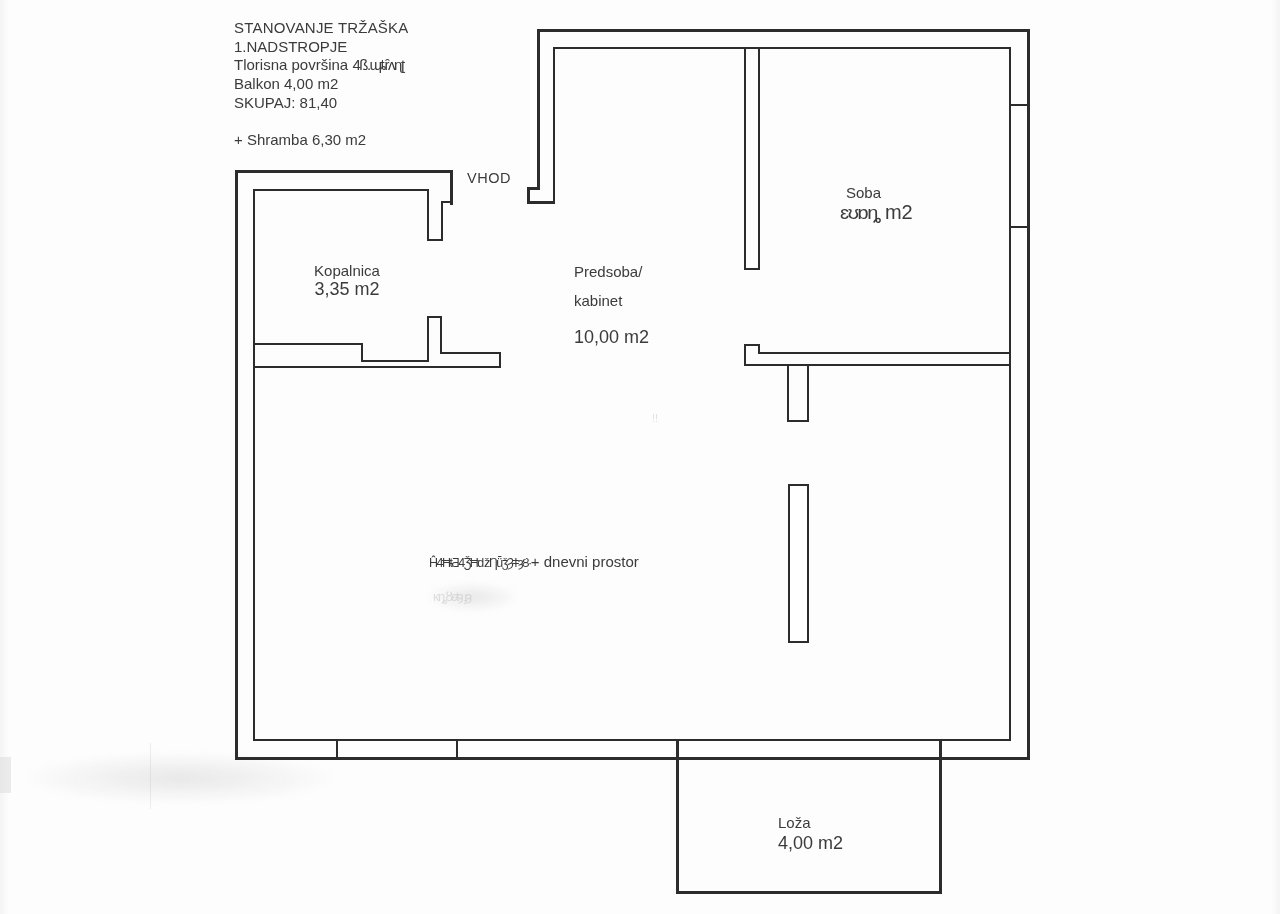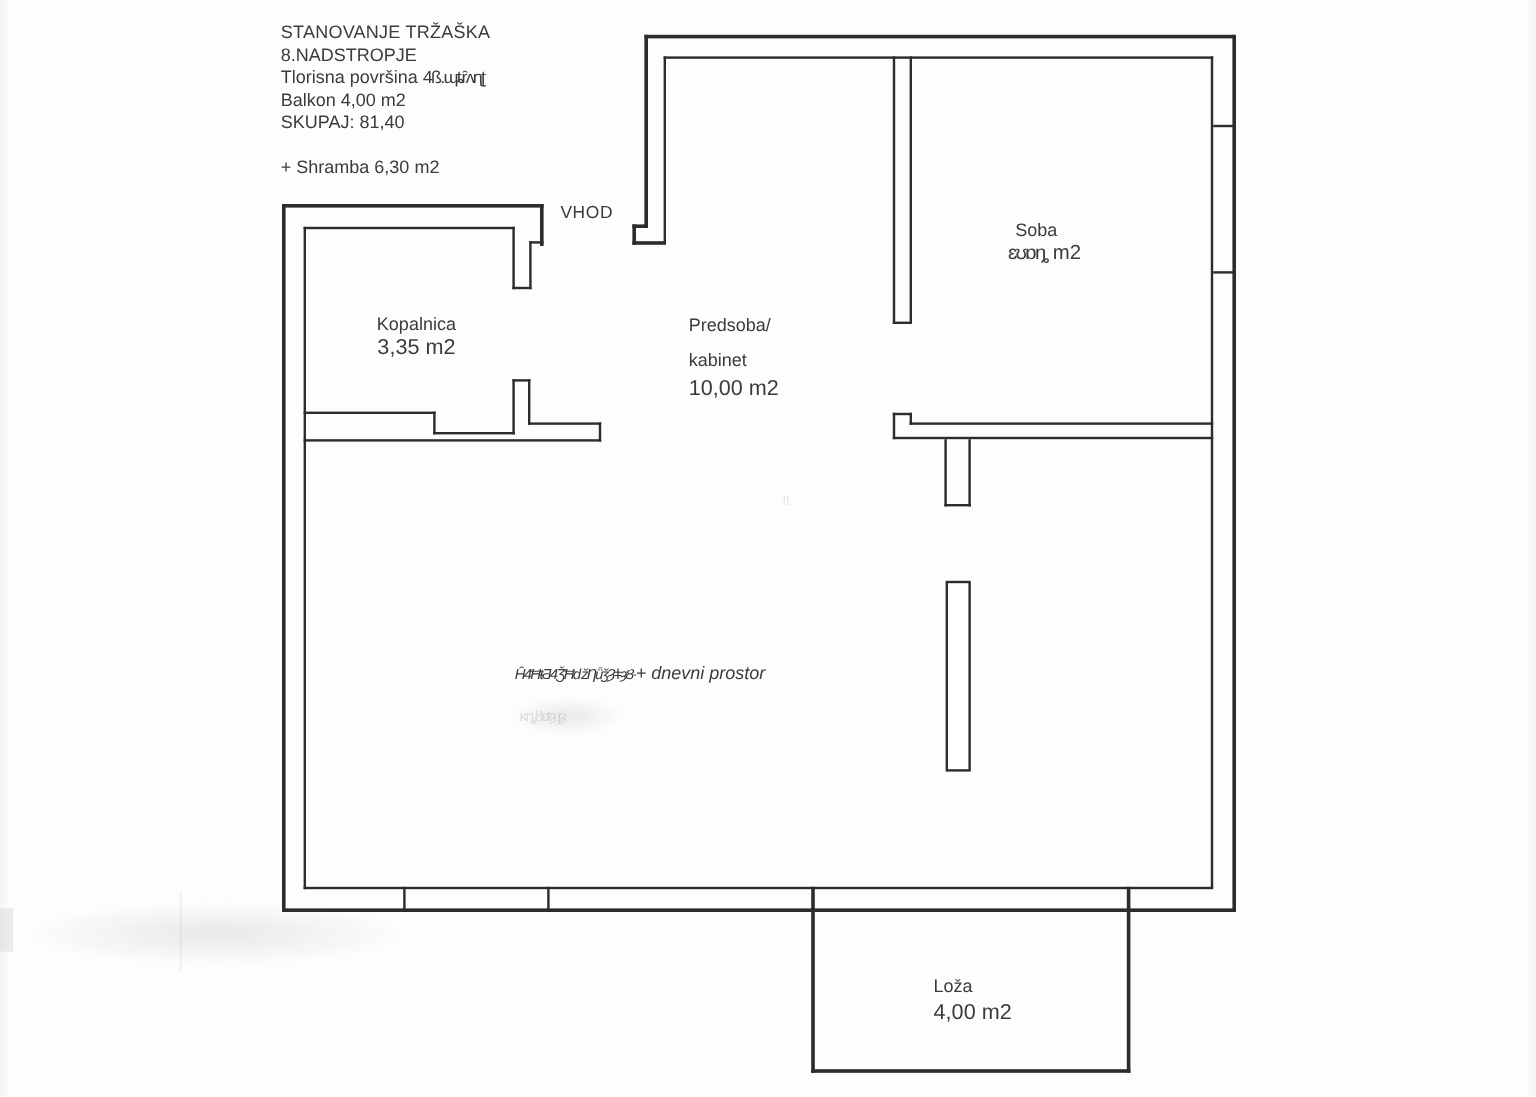--- a/index.html
+++ b/index.html
@@ -29,46 +29,46 @@
 
   <div class="edge l"></div>
   <div class="edge r"></div>
   <div class="blob" style="left:20px;top:752px;width:320px;height:52px;"></div>
   <div class="blob" style="left:425px;top:582px;width:95px;height:30px;"></div>
   <div class="w" style="left:150px;top:743px;width:1px;height:66px;opacity:0.25;background:#bdbdbd;"></div>
   <div class="w" style="left:0;top:757px;width:11px;height:36px;opacity:0.5;background:#d9d9d9;"></div>
 
   <div class="header">
     <div class="big">STANOVANJE TRŽAŠKA</div>
-    <div>8.NADSTROPJE</div>
+    <div>1.NADSTROPJE</div>
     <div><span>Tlorisna površina </span><span class="smudge">4ß.ɰȶȓʌɳʈ</span></div>
     <div>Balkon 4,00 m2</div>
     <div>SKUPAJ: 81,40</div>
     <div class="gap">+ Shramba 6,30 m2</div>
   </div>
 
   <div class="t vhod" style="left:467px;top:170px;">VHOD</div>
 
   <div class="t" style="left:286px;top:250px;width:122px;text-align:center;">
     <div class="room-label">Kopalnica</div>
     <div class="room-area">3,35 m2</div>
   </div>
 
   <div class="t" style="left:574px;top:251px;">
     <div class="room-label">Predsoba/</div>
     <div class="room-label">kabinet</div>
-    <div class="room-area" style="margin-top:4px;">10,00 m2</div>
+    <div class="room-area" style="margin-top:18px;">10,00 m2</div>
   </div>
 
   <div class="t" style="left:846px;top:172px;">
     <div class="room-label">Soba</div>
-    <div class="room-area" style="font-size:17px;margin-left:-6px;"><span class="smudge">ɛʊɒȵ</span><span> m2</span></div>
+    <div class="room-area" style="font-size:20px;margin-left:-6px;"><span class="smudge">ɛʊɒȵ</span><span> m2</span></div>
   </div>
 
-  <div class="t" style="left:429px;top:553px;font-style:italic;">
+  <div class="t" style="left:429px;top:553px;">
     <span class="smudge" style="font-size:12.5px;">Ĥ4ĦŧƋ4ǮĦǆȠǖǯȜǂȝȢ·</span><span class="room-label">+ dnevni prostor</span>
   </div>
   <div class="t faint smudge" style="left:433px;top:589px;font-size:13px;">ĸȵȣɛŧȝ ɟȝ</div>
   <div class="t faint" style="left:652px;top:412px;font-size:11px;">ǃǃ</div>
 
   <div class="t" style="left:778px;top:802px;">
     <div class="room-label">Loža</div>
     <div class="room-area" style="margin-top:2px;">4,00 m2</div>
   </div>
 

